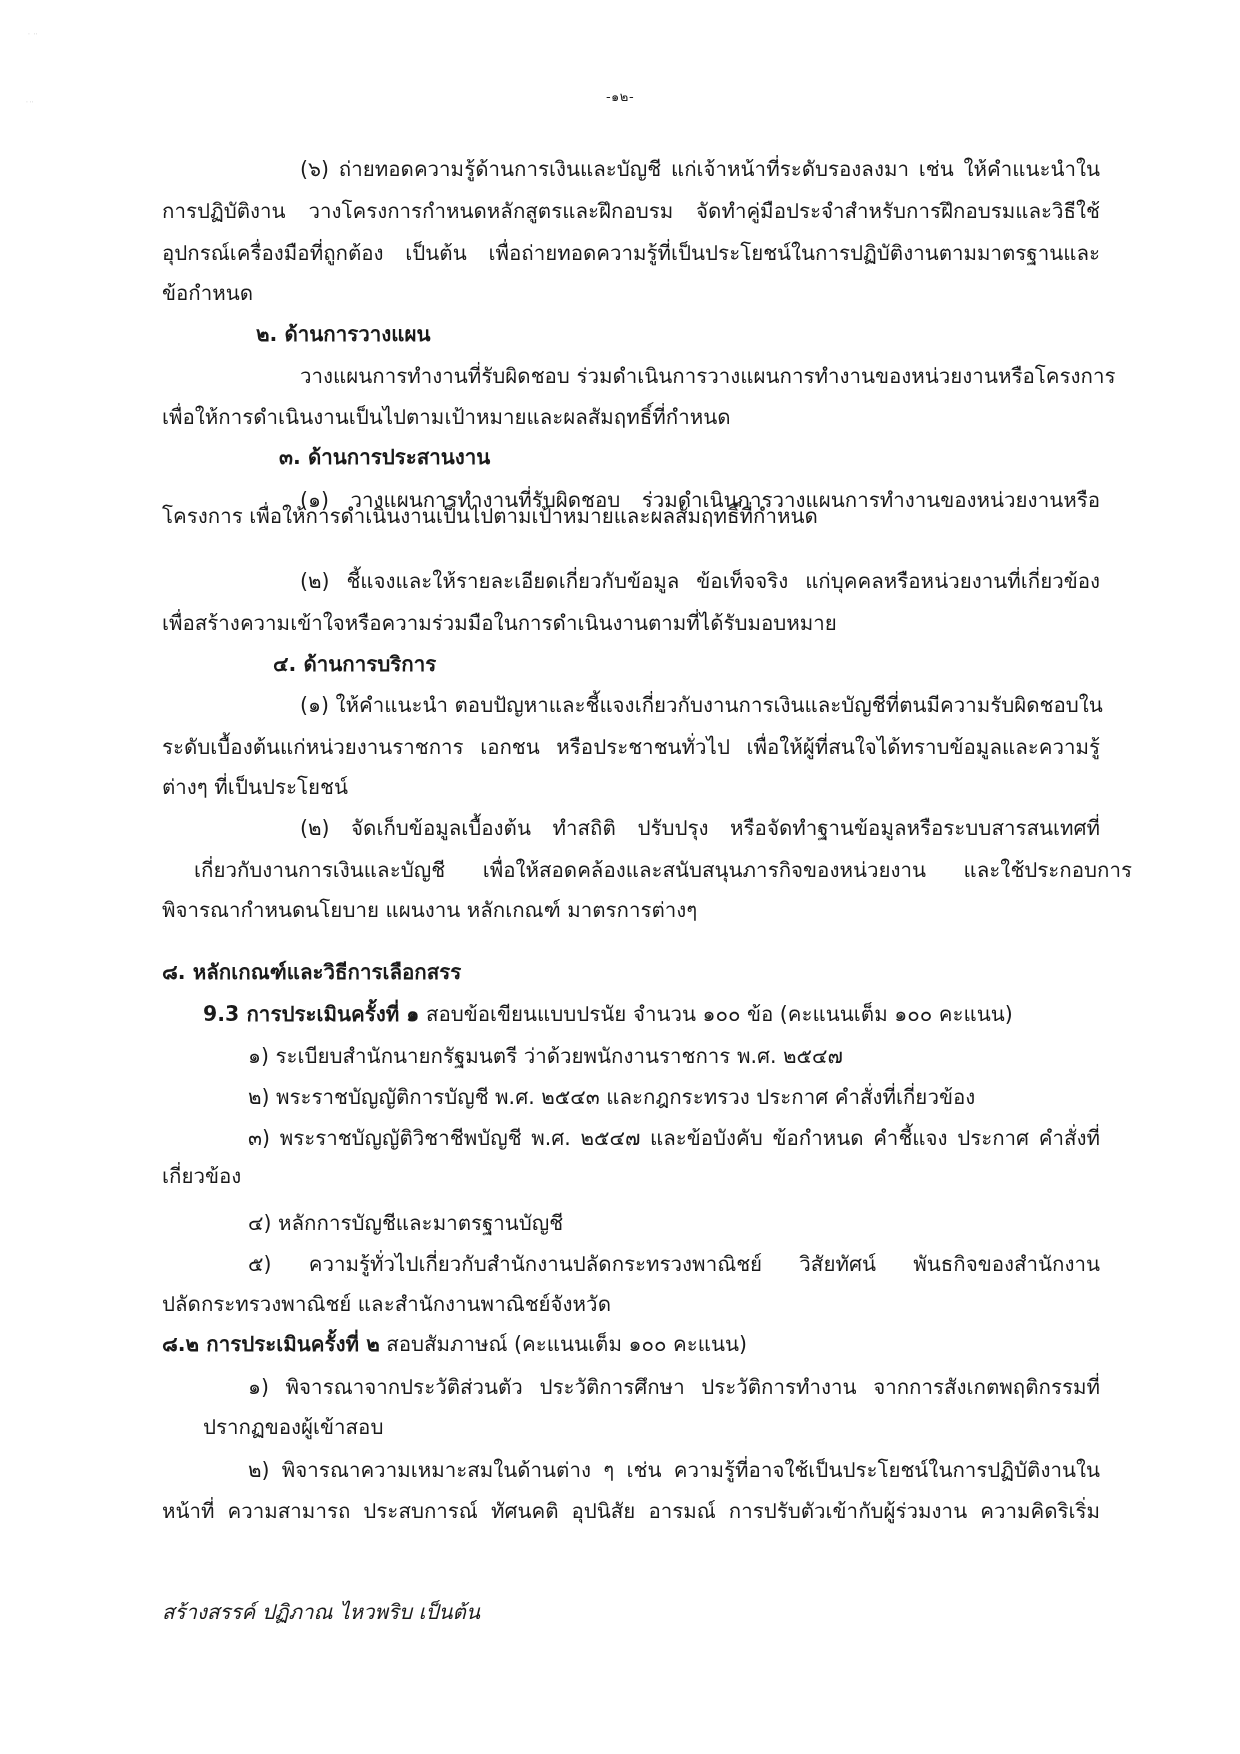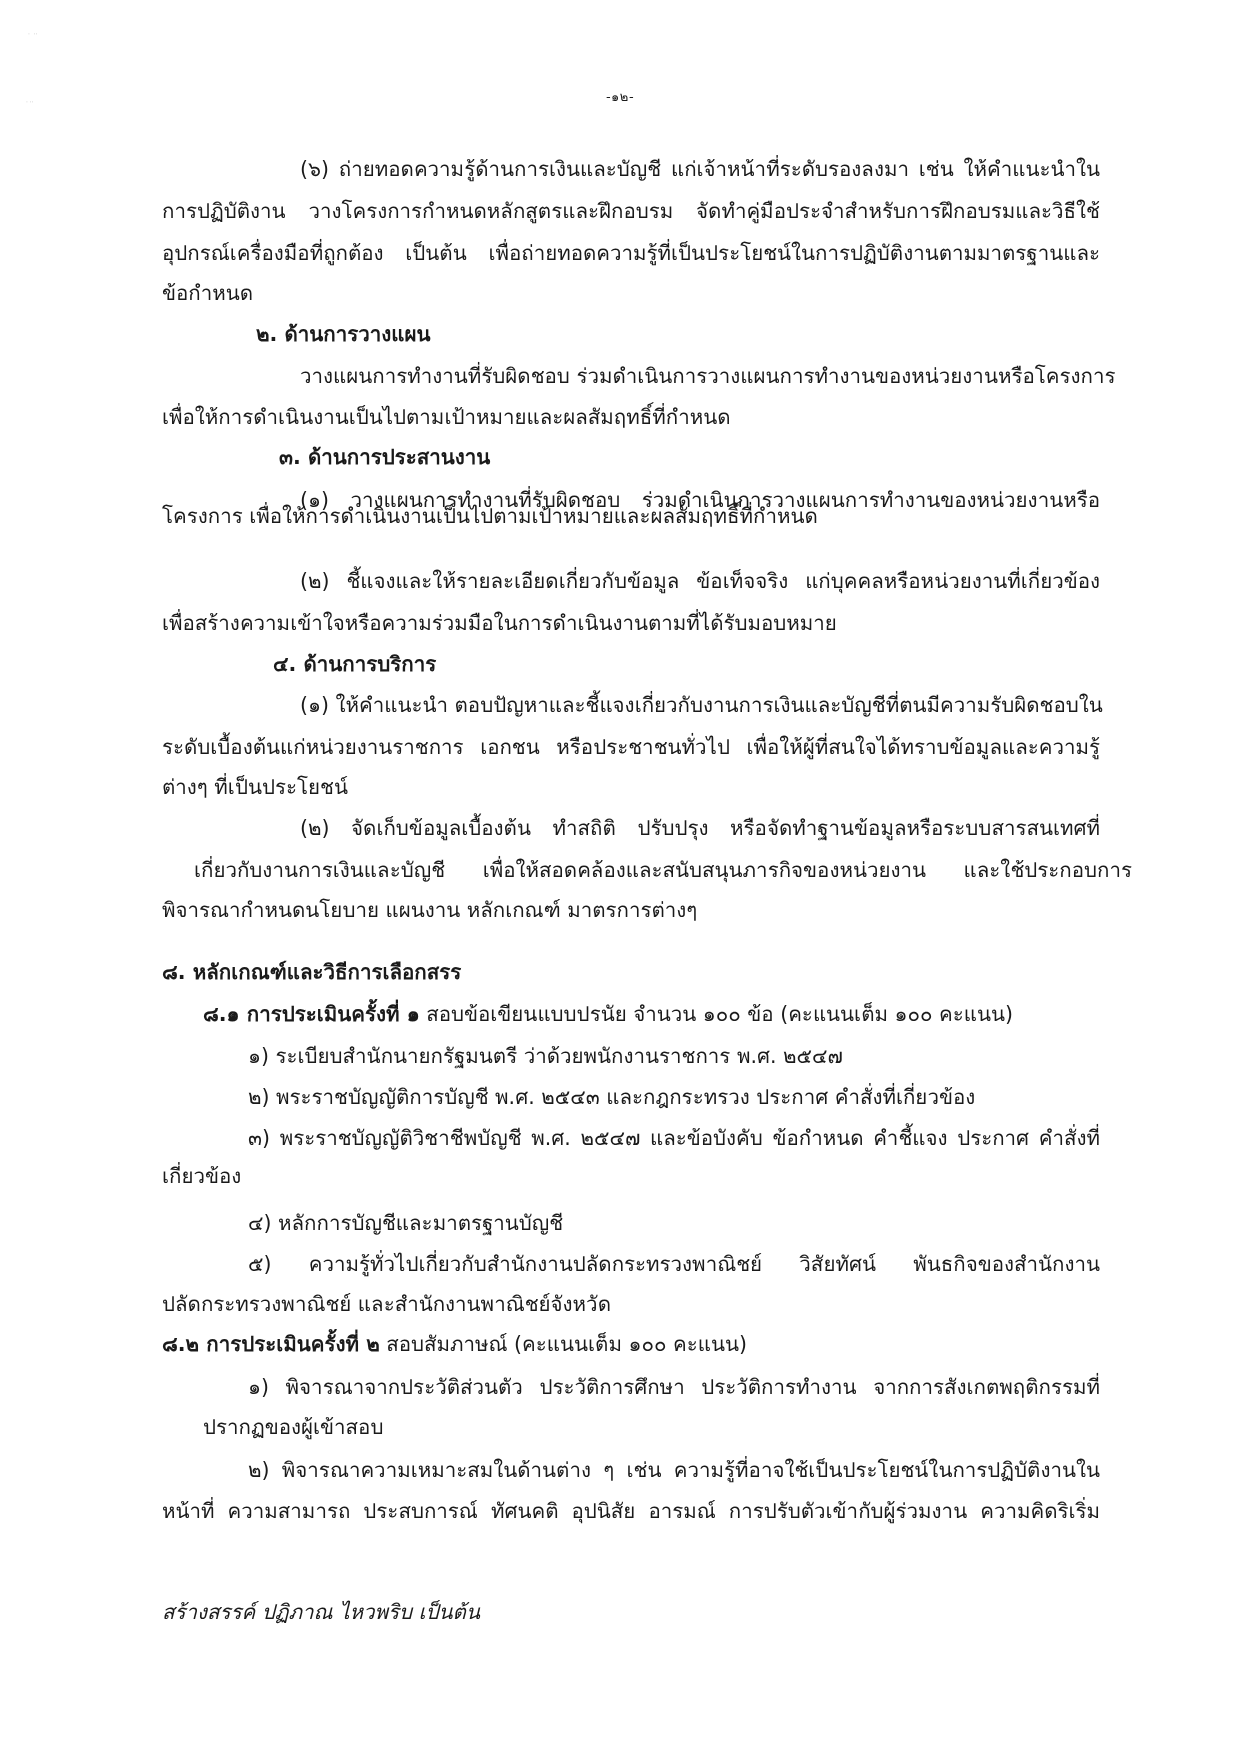--- a/index.html
+++ b/index.html
@@ -50,21 +50,21 @@
   <div class="line just" style="top:691px;padding-left:138px;width:800px;">(๑) ให้คำแนะนำ ตอบปัญหาและชี้แจงเกี่ยวกับงานการเงินและบัญชีที่ตนมีความรับผิดชอบใน</div>
   <div class="line just" style="top:733px;">ระดับเบื้องต้นแก่หน่วยงานราชการ เอกชน หรือประชาชนทั่วไป เพื่อให้ผู้ที่สนใจได้ทราบข้อมูลและความรู้</div>
   <div class="line" style="top:773px;">ต่างๆ ที่เป็นประโยชน์</div>
   <div class="line just" style="top:814px;padding-left:138px;width:800px;">(๒) จัดเก็บข้อมูลเบื้องต้น ทำสถิติ ปรับปรุง หรือจัดทำฐานข้อมูลหรือระบบสารสนเทศที่</div>
   <div class="line just" style="top:856px;margin-left:32px;">เกี่ยวกับงานการเงินและบัญชี เพื่อให้สอดคล้องและสนับสนุนภารกิจของหน่วยงาน และใช้ประกอบการ</div>
   <div class="line" style="top:896px;">พิจารณากำหนดนโยบาย แผนงาน หลักเกณฑ์ มาตรการต่างๆ</div>
 
   <div class="line b" style="top:958px;">๘. หลักเกณฑ์และวิธีการเลือกสรร</div>
 
   <div class="line" style="top:1000px;left:41px;width:897px;">
-    <span class="b">๘.๑ การประเมินครั้งที่ ๑</span><span> สอบข้อเขียนแบบปรนัย จำนวน ๑๐๐ ข้อ (คะแนนเต็ม ๑๐๐ คะแนน)</span>
+    <span class="b">9.3 การประเมินครั้งที่ ๑</span><span> สอบข้อเขียนแบบปรนัย จำนวน ๑๐๐ ข้อ (คะแนนเต็ม ๑๐๐ คะแนน)</span>
   </div>
   <div class="line" style="top:1042px;left:86px;">๑) ระเบียบสำนักนายกรัฐมนตรี ว่าด้วยพนักงานราชการ พ.ศ. ๒๕๔๗</div>
   <div class="line" style="top:1083px;left:86px;">๒) พระราชบัญญัติการบัญชี พ.ศ. ๒๕๔๓ และกฎกระทรวง ประกาศ คำสั่งที่เกี่ยวข้อง</div>
   <div class="line just" style="top:1124px;padding-left:86px;width:852px;">๓) พระราชบัญญัติวิชาชีพบัญชี พ.ศ. ๒๕๔๗ และข้อบังคับ ข้อกำหนด คำชี้แจง ประกาศ คำสั่งที่</div>
   <div class="line" style="top:1162px;">เกี่ยวข้อง</div>
   <div class="line" style="top:1209px;left:86px;">๔)  หลักการบัญชีและมาตรฐานบัญชี</div>
   <div class="line just" style="top:1250px;padding-left:86px;width:852px;">๕)  ความรู้ทั่วไปเกี่ยวกับสำนักงานปลัดกระทรวงพาณิชย์ วิสัยทัศน์ พันธกิจของสำนักงาน</div>
   <div class="line" style="top:1290px;">ปลัดกระทรวงพาณิชย์ และสำนักงานพาณิชย์จังหวัด</div>
 
   <div class="line" style="top:1330px;">

